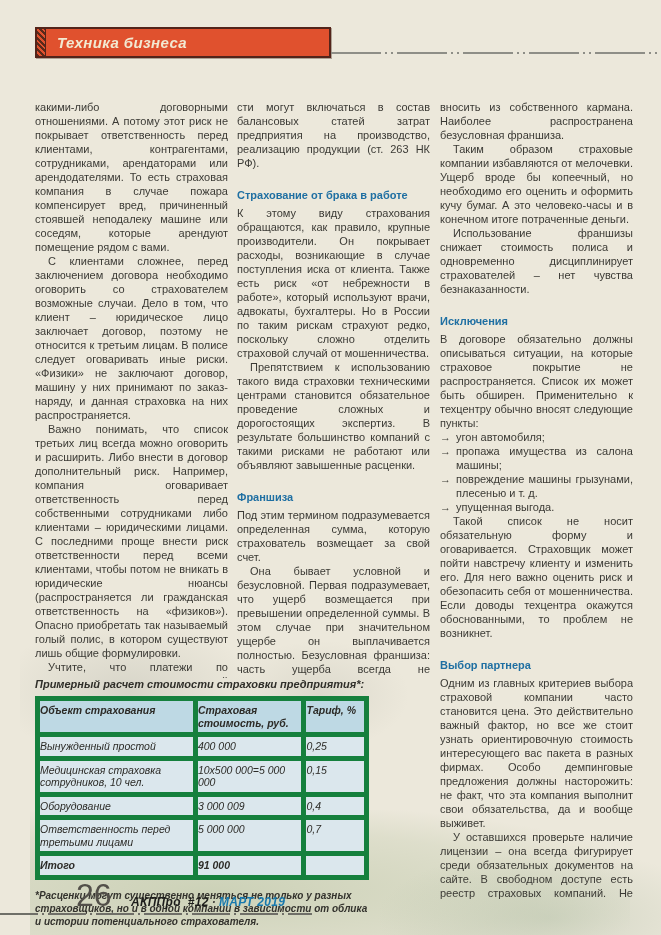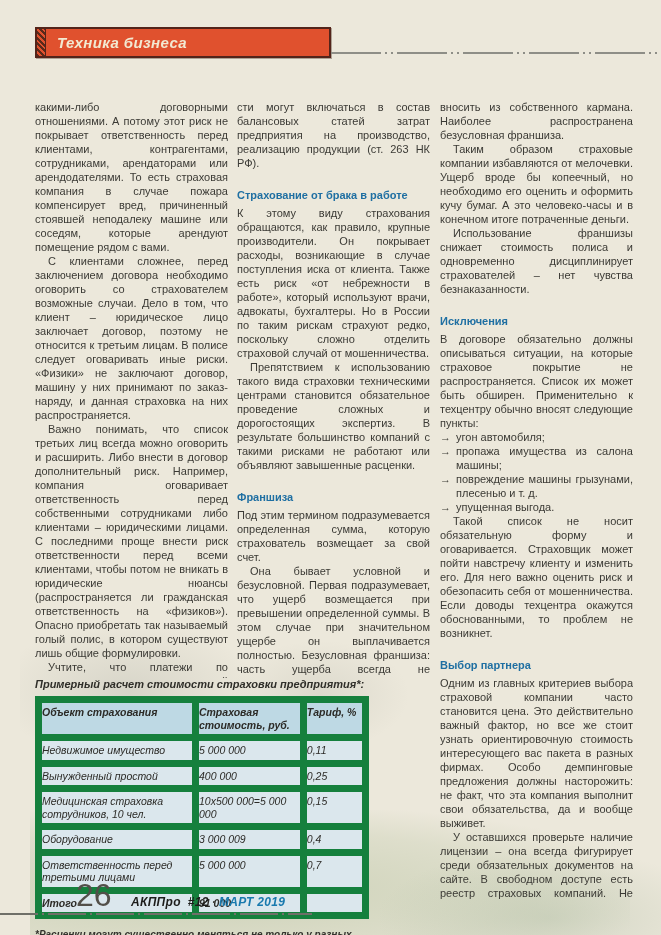--- a/index.html
+++ b/index.html
@@ -72,21 +72,21 @@
   .table-block { position:absolute; left:35px; top:678px; width:334px; }
   .table-title {
     font-style:italic; font-weight:bold; font-size:11px; color:#2f2e29;
     margin:0 0 6px 0;
   }
   table.calc {
     width:100%; border-collapse:collapse; background:#dbe7ed;
     border:2px solid #47697a;
   }
   table.calc th, table.calc td {
-    border:7px solid #15803d; font-style:italic; font-size:10.5px;
+    border:5px solid #15803d; font-style:italic; font-size:10.5px;
     color:#2c2b27; padding:3px 0; text-align:left; vertical-align:top;
     line-height:12.5px;
   }
   table.calc th { background:#bed9e4; font-weight:bold; }
   table.calc tr.total td { font-weight:bold; }
   .footnote {
     font-style:italic; font-weight:bold; font-size:10px; line-height:13px;
     color:#33322d; margin-top:9px;
   }
 
@@ -179,25 +179,20 @@
         </colgroup>
       <thead>
           <tr>
             <th>Объект страхования</th>
             <th>Страховая стоимость, руб.</th>
             <th>Тариф, %</th>
           </tr>
         </thead>
       <tbody>
           <tr>
-            <td>Недвижимое имущество</td>
-            <td>5 000 000</td>
-            <td>0,11</td>
-          </tr>
-          <tr>
             <td>Вынужденный простой</td>
             <td>400 000</td>
             <td>0,25</td>
           </tr>
           <tr>
             <td>Медицинская страховка сотрудников, 10 чел.</td>
             <td>10х500 000=5 000 000</td>
             <td>0,15</td>
           </tr>
           <tr>

